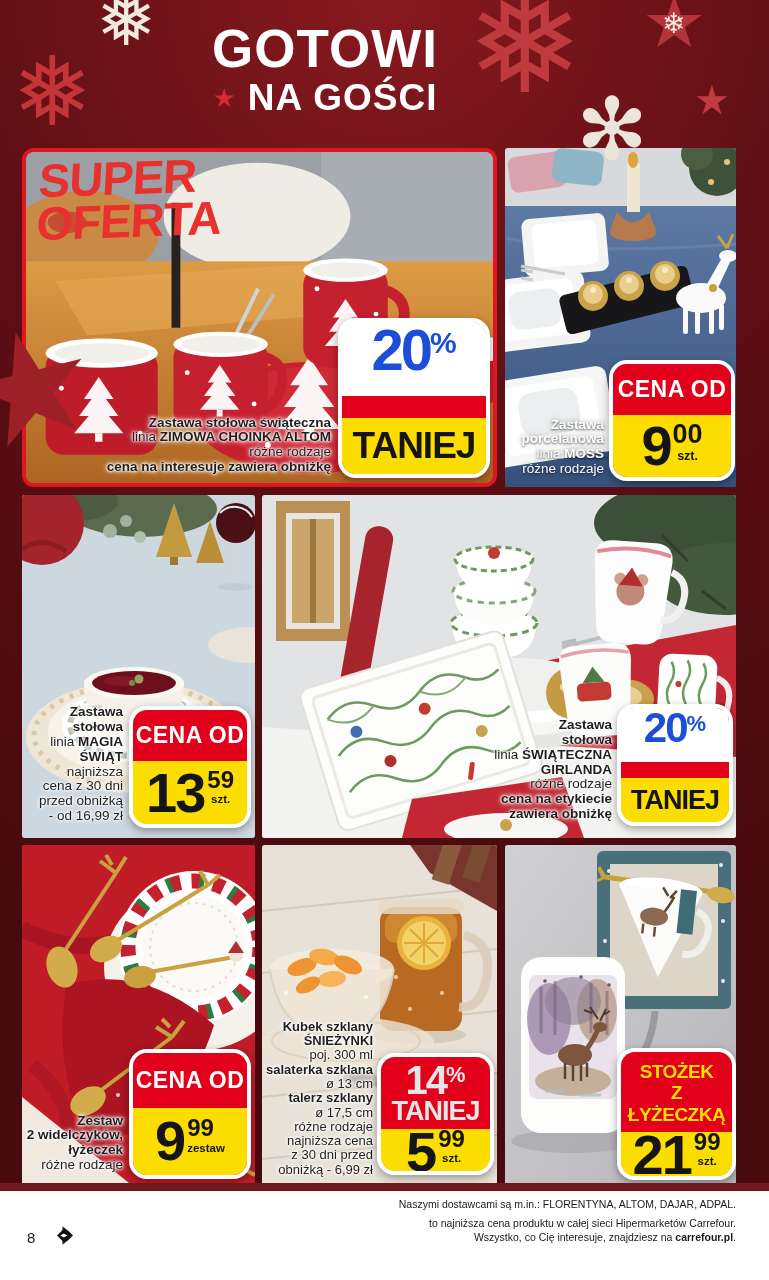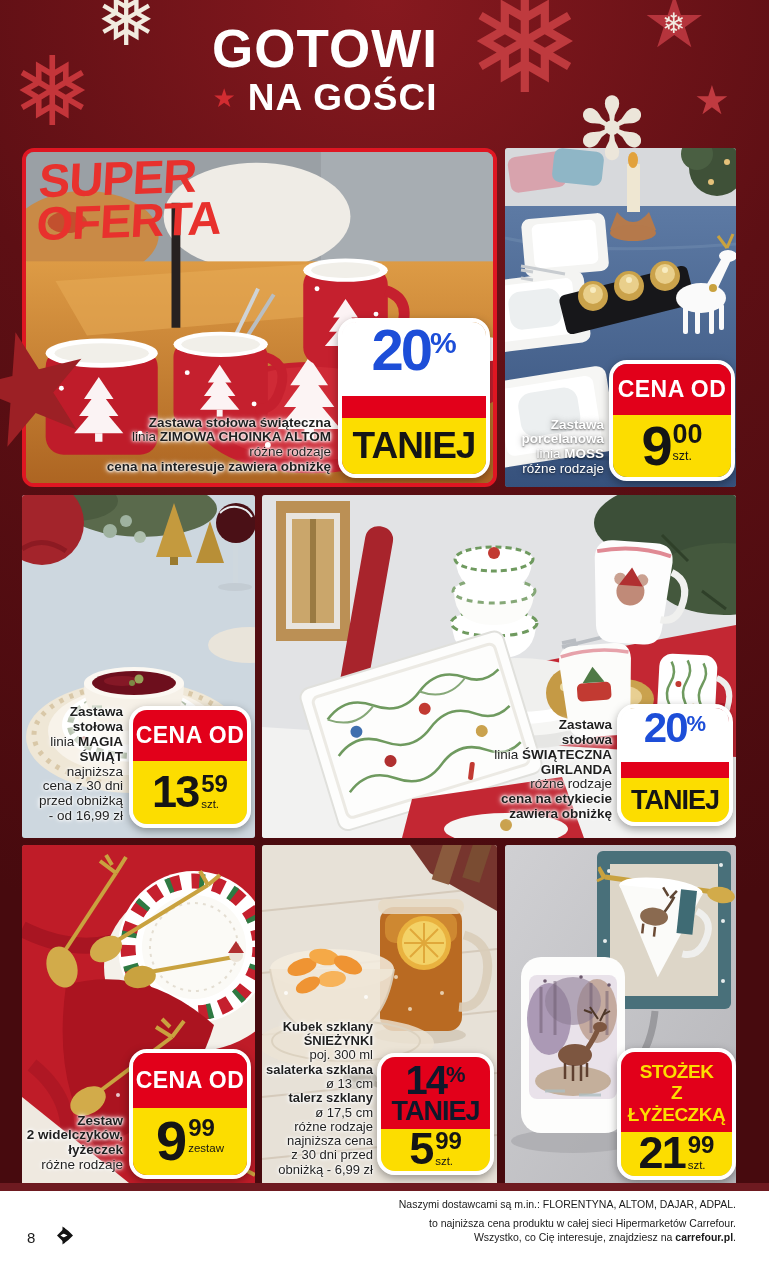--- a/index.html
+++ b/index.html
@@ -45,25 +45,25 @@
   .badge-a-sm .ba-sign{font-size:22px;margin-top:3px;}
   .badge-a-sm .ba-mid{height:16px;}
   .badge-a-sm .ba-bot{font-size:27px;}
   .bb-top{background:#e2001a;color:#fff;font-weight:800;font-size:23px;letter-spacing:.5px;
     display:flex;align-items:center;justify-content:center;flex:0 0 45%;}
   .bb-bot{background:#fcdd00;flex:1;display:flex;align-items:center;justify-content:center;}
   .price{display:flex;align-items:flex-start;justify-content:center;color:#151515;}
   .p-int{font-size:56px;line-height:.82;font-weight:900;letter-spacing:-3px;}
   .p-col{display:flex;flex-direction:column;margin-left:3px;}
   .p-dec{font-size:27px;line-height:.85;font-weight:900;}
-  .p-unit{font-size:12.5px;font-weight:400;margin-top:3px;text-align:left;}
-  .price-sm .p-int{font-size:45px;letter-spacing:-2px;}
+  .p-unit{font-size:12.5px;font-weight:700;margin-top:3px;text-align:center;}
+  .price-sm .p-int{font-size:56px;letter-spacing:-2px;}
   .price-sm .p-dec{font-size:24px;}
   .price-sm .p-unit{font-size:11.5px;}
-  .bc-top{background:#e2001a;color:#0f172a;text-align:center;padding:5px 0 4px;flex:0 0 auto;}
+  .bc-top{background:#e2001a;color:#e5e5e5;text-align:center;padding:5px 0 4px;flex:0 0 auto;}
   .bc-l1{font-weight:900;font-size:40px;line-height:.9;letter-spacing:-2px;}
   .bc-sign{font-size:22px;vertical-align:12px;letter-spacing:0;}
   .bc-word{font-weight:900;font-size:27px;line-height:.95;letter-spacing:-1px;margin-top:1px;}
   .bc-bot{background:#fcdd00;flex:1;display:flex;align-items:center;justify-content:center;}
   .bd-top{background:#e2001a;color:#fcdd00;text-align:center;font-weight:900;font-size:19px;
     line-height:1.12;padding:9px 2px 7px;letter-spacing:-.5px;flex:0 0 auto;}
   .bd-bot{background:#fcdd00;flex:1;display:flex;align-items:center;justify-content:center;}
   
   .foot-strip{position:absolute;left:0;top:1183px;width:769px;height:8px;background:#6e1a20;z-index:2;}
   .footer{position:absolute;left:0;top:1191px;width:769px;height:89px;background:#ffffff;z-index:3;color:#1a1a1a;}

